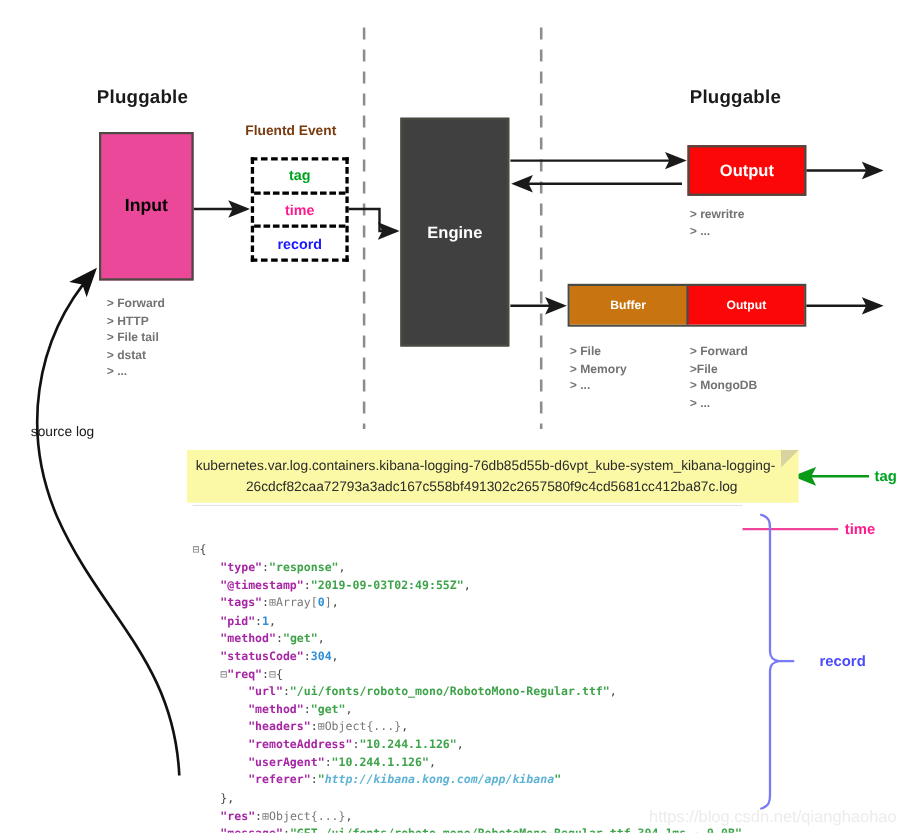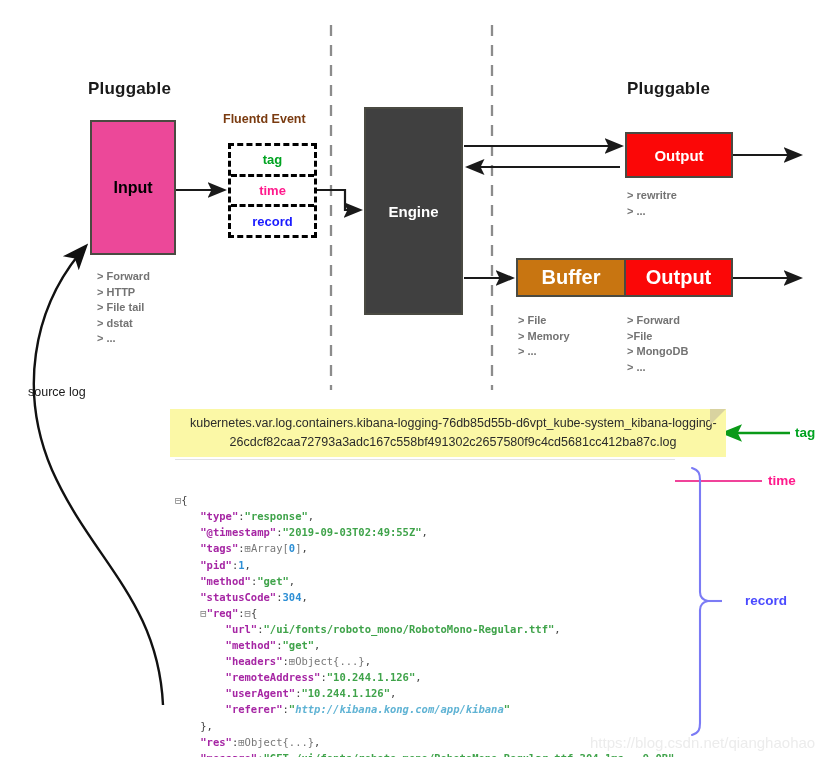--- a/index.html
+++ b/index.html
@@ -25,21 +25,21 @@
   .box{
     box-sizing:border-box;border:2px solid #4a4a42;
     display:flex;align-items:center;justify-content:center;
     font-weight:bold;white-space:nowrap;
   }
   .box-input{background:#ec4899;color:#000;font-size:16px;}
   .box-engine{background:#404040;color:#fff;font-size:15px;}
   .box-output{background:#fb0707;color:#fff;font-size:15px;}
   .split-wrap{display:flex;box-sizing:border-box;border:2px solid #4a4a42;}
   .split-wrap>div{display:flex;align-items:center;justify-content:center;
-     font-weight:bold;font-size:20px;color:#fff;white-space:nowrap;}
+     font-weight:bold;font-size:11px;color:#fff;white-space:nowrap;}
   .split-wrap .seg-buffer{background:#c87511;}
   .split-wrap .seg-output{background:#fb0707;border-left:2px solid #4a4a42;}
 
   
   .event-box{
     box-sizing:border-box;border:3px dashed #000;
     display:flex;flex-direction:column;
   }
   .event-row{
     flex:1;display:flex;align-items:center;justify-content:center;
@@ -58,21 +58,21 @@
 
   
   .srclog{font-size:12.5px;color:#1a1a1a;white-space:nowrap;}
 
   
   .tag-banner{
     position:absolute;background:#fbf8a6;
     box-sizing:border-box;
     display:flex;flex-direction:column;align-items:center;justify-content:center;
     font-size:12.5px;color:#2b2b2b;line-height:19px;
-    padding:5px 10px 5px 20px;
+    padding:5px 10px 5px 8px;
   }
   .tag-banner .l1{align-self:flex-start;white-space:nowrap;}
   .tag-banner .l2{align-self:center;white-space:nowrap;}
   .banner-fold{
     position:absolute;width:0;height:0;
     border-left:16px solid #d9d3a0;border-bottom:16px solid transparent;
     top:0;right:0;
   }
 
   

